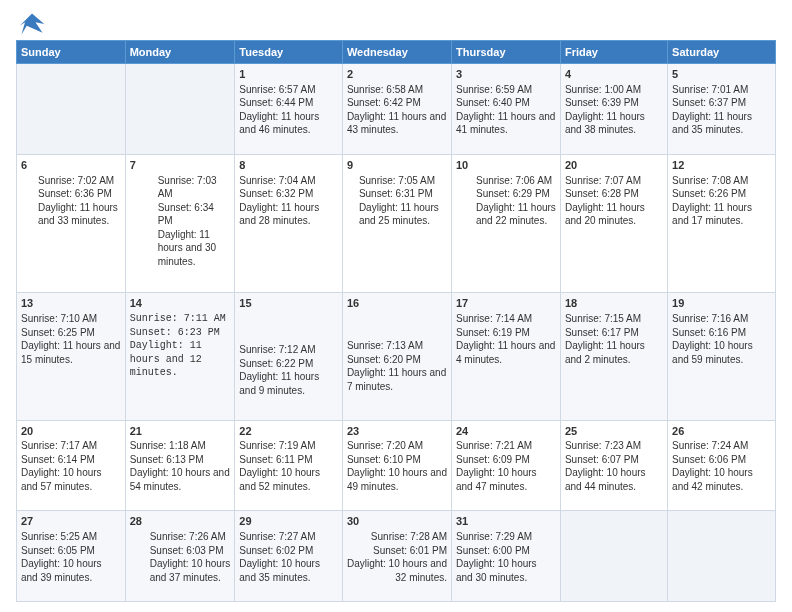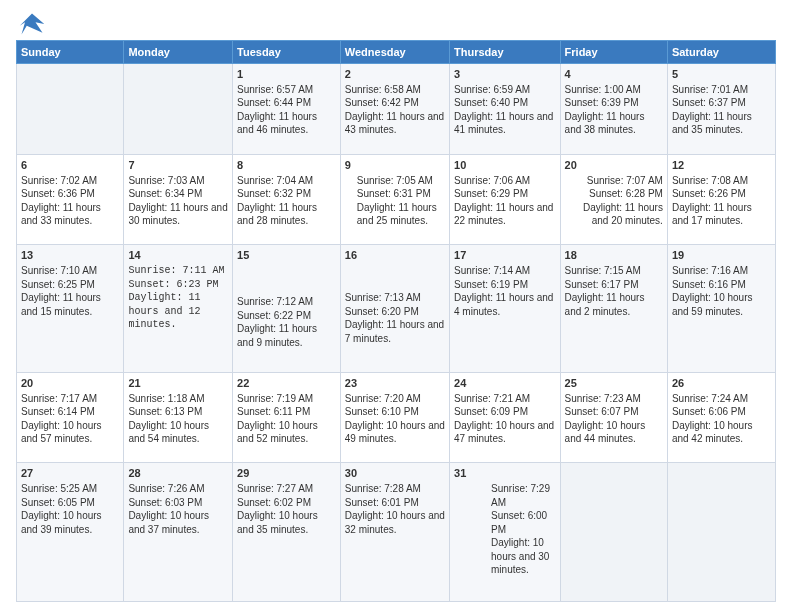--- a/index.html
+++ b/index.html
@@ -173,51 +173,51 @@
           <td>
             <span class="day-num">5</span>
             <div class="day-info" style="white-space: pre-line;">Sunrise: 7:01 AM
 Sunset: 6:37 PM
 Daylight: 11 hours and 35 minutes.</div>
           </td>
         </tr>
         <tr>
           <td>
             <span class="day-num">6</span>
-            <div class="day-info" style="white-space: pre-line;">Sunrise: 7:02 AM
+            <div class="day-info" style="white-space: pre-line; margin-left: 17px;">Sunrise: 7:02 AM
 Sunset: 6:36 PM
 Daylight: 11 hours and 33 minutes.</div>
           </td>
           <td>
             <span class="day-num">7</span>
-            <div class="day-info" style="white-space: pre-line;">Sunrise: 7:03 AM
+            <div class="day-info" style="white-space: pre-line; margin-left: 28px;">Sunrise: 7:03 AM
 Sunset: 6:34 PM
 Daylight: 11 hours and 30 minutes.</div>
           </td>
           <td>
             <span class="day-num">8</span>
             <div class="day-info" style="white-space: pre-line;">Sunrise: 7:04 AM
 Sunset: 6:32 PM
 Daylight: 11 hours and 28 minutes.</div>
           </td>
           <td>
             <span class="day-num">9</span>
             <div class="day-info" style="white-space: pre-line; margin-left: 12px;">Sunrise: 7:05 AM
 Sunset: 6:31 PM
 Daylight: 11 hours and 25 minutes.</div>
           </td>
           <td>
             <span class="day-num">10</span>
-            <div class="day-info" style="white-space: pre-line;">Sunrise: 7:06 AM
+            <div class="day-info" style="white-space: pre-line; margin-left: 20px;">Sunrise: 7:06 AM
 Sunset: 6:29 PM
 Daylight: 11 hours and 22 minutes.</div>
           </td>
           <td>
             <span class="day-num">20</span>
-            <div class="day-info" style="white-space: pre-line; text-align: right;">Sunrise: 7:07 AM
+            <div class="day-info" style="white-space: pre-line;">Sunrise: 7:07 AM
 Sunset: 6:28 PM
 Daylight: 11 hours and 20 minutes.</div>
           </td>
           <td>
             <span class="day-num">12</span>
             <div class="day-info" style="white-space: pre-line;">Sunrise: 7:08 AM
 Sunset: 6:26 PM
 Daylight: 11 hours and 17 minutes.</div>
           </td>
         </tr>
@@ -311,39 +311,39 @@
         </tr>
         <tr>
           <td>
             <span class="day-num">27</span>
             <div class="day-info" style="white-space: pre-line;">Sunrise: 5:25 AM
 Sunset: 6:05 PM
 Daylight: 10 hours and 39 minutes.</div>
           </td>
           <td>
             <span class="day-num">28</span>
-            <div class="day-info" style="white-space: pre-line;">Sunrise: 7:26 AM
+            <div class="day-info" style="white-space: pre-line; margin-left: 20px;">Sunrise: 7:26 AM
 Sunset: 6:03 PM
 Daylight: 10 hours and 37 minutes.</div>
           </td>
           <td>
             <span class="day-num">29</span>
             <div class="day-info" style="white-space: pre-line;">Sunrise: 7:27 AM
 Sunset: 6:02 PM
 Daylight: 10 hours and 35 minutes.</div>
           </td>
           <td>
             <span class="day-num">30</span>
-            <div class="day-info" style="white-space: pre-line;">Sunrise: 7:28 AM
+            <div class="day-info" style="white-space: pre-line; text-align: right;">Sunrise: 7:28 AM
 Sunset: 6:01 PM
 Daylight: 10 hours and 32 minutes.</div>
           </td>
           <td>
             <span class="day-num">31</span>
-            <div class="day-info" style="white-space: pre-line; margin-left: 37px;">Sunrise: 7:29 AM
+            <div class="day-info" style="white-space: pre-line;">Sunrise: 7:29 AM
 Sunset: 6:00 PM
 Daylight: 10 hours and 30 minutes.</div>
           </td>
           <td class="empty-cell"></td>
           <td class="empty-cell"></td>
         </tr>
       </tbody>
   </table>
 </div>
 

